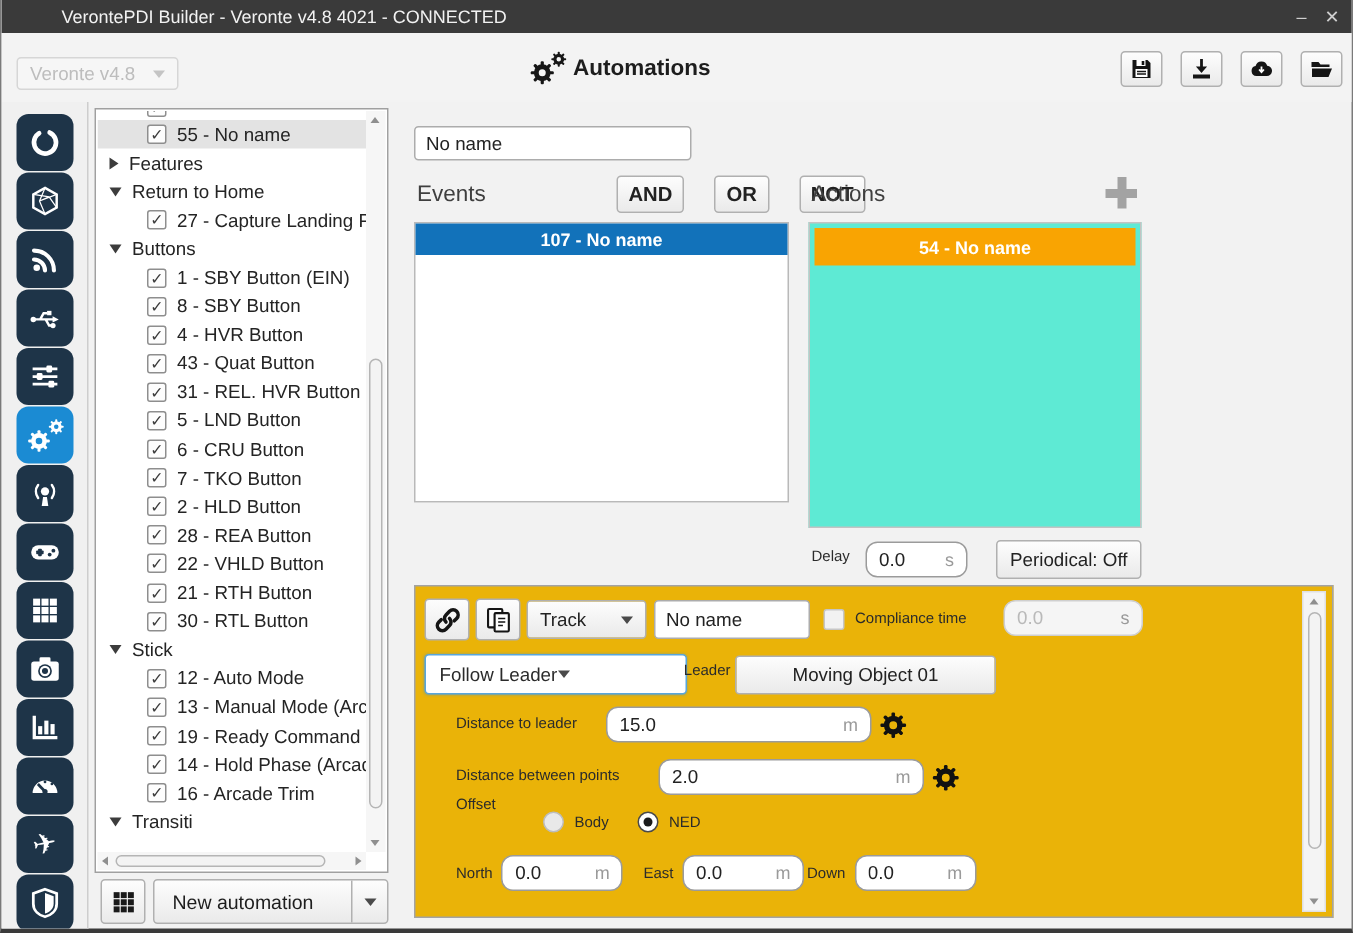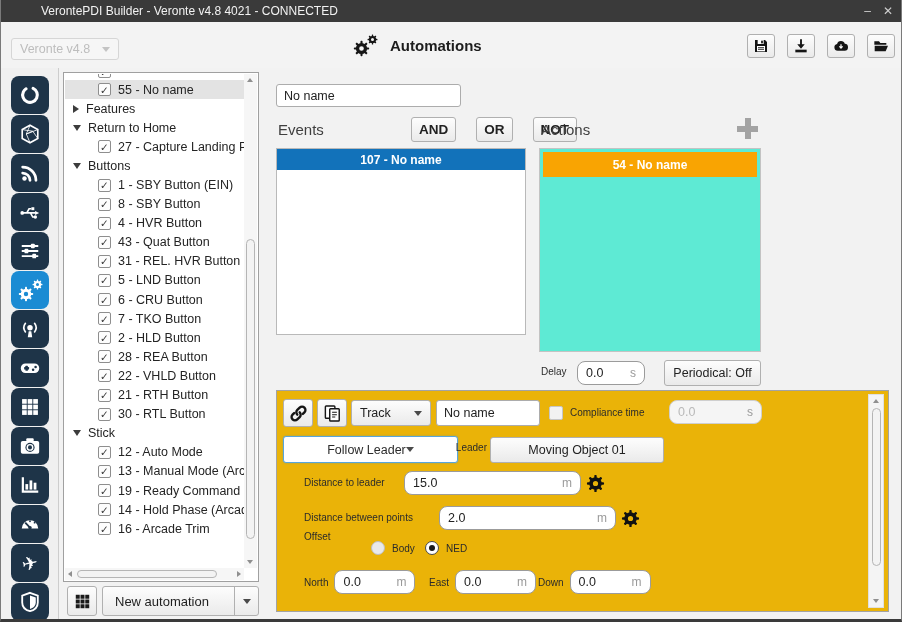--- a/index.html
+++ b/index.html
@@ -12,21 +12,21 @@
               display:flex; align-items:center; color:#f2f2f2; font-size:12px; }
   .title-text { padding-left:40px; }
   .win-controls { margin-left:auto; display:flex; gap:12px; padding-right:10px; color:#cfcfcf; font-size:12px; }
   .win-btn { cursor:default; }
   
   .toolbar { position:absolute; left:0; top:22px; width:902px; height:46px; background:#f3f3f3; }
   .device-select { position:absolute; left:10px; top:16px; width:108px; height:22px;
                    border:1px solid #d6d6d6; border-radius:3px; background:#f6f6f6;
                    display:flex; align-items:center; padding:0 8px; color:#bdbdbd; }
   .device-select .caret { margin-left:auto; border-top-color:#c4c4c4; }
-  .page-title-wrap { position:absolute; left:352px; top:10px; display:flex; align-items:center; gap:12px; height:26px;}
+  .page-title-wrap { position:absolute; left:352px; top:10px; display:flex; align-items:center; gap:4px; height:26px;}
   .page-title { font-size:15px; font-weight:bold; color:#1d1d1d; }
   .dgear { position:relative; width:25px; height:23px; color:#161616; display:inline-block; }
   .dgear svg.big { position:absolute; left:0; bottom:0; }
   .dgear svg.sm  { position:absolute; right:0; top:0; }
   .toolbar-actions { position:absolute; right:8px; top:12px; display:flex; gap:12px; }
   .tb-btn { width:28px; height:24px; }
   
   .btn { background:linear-gradient(#fdfdfd,#eaeaea); border:1px solid #b0b0b0; border-radius:3px;
          display:flex; align-items:center; justify-content:center; color:#222; }
   .caret { width:0; height:0; border-left:4px solid transparent; border-right:4px solid transparent;
@@ -105,32 +105,32 @@
   #link-btn { left:6px; top:8px; }
   #copy-btn { left:40px; top:8px; }
   #track-dd { left:74px; top:9px; width:80px; height:26px; padding:0 8px; justify-content:space-between; }
   #dp-name { left:159px; top:9px; width:104px; height:26px; position:absolute; }
   .cbx2 { width:14px; height:14px; border:1px solid #c6c6c6; background:#f2f2f2; border-radius:2px; display:inline-block; }
   #comp-cbx { left:272px; top:15px; }
   #comp-label { left:293px; top:16px; }
   #comp-input { left:392px; top:9px; width:93px; }
   #mode-dd { left:6px; top:45px; width:175px; height:27px; background:#fff; border:1.5px solid #58a6dc;
              border-radius:3px; box-shadow:0 0 2px rgba(72,150,210,.6); display:flex; align-items:center;
-             justify-content:center; padding:0 9px; }
+             justify-content:flex-start; padding:0 9px; }
   #leader-label { left:177px; top:51px; width:33px; text-align:right; }
   #leader-btn { left:213px; top:46px; width:174px; height:26px; font-size:12.5px; }
   #d2l-label { left:27px; top:86px; }
   #d2l-input { left:127px; top:80px; width:177px; }
   #d2l-gear  { left:309px; top:83px; color:#111; }
   #dbp-label { left:27px; top:121px; }
   #dbp-input { left:162px; top:115px; width:177px; }
   #dbp-gear  { left:344px; top:118px; color:#111; }
   #offset-label { left:27px; top:140px; }
   .radio-group { display:flex; align-items:center; gap:7px; }
-  #radio-body { left:94px; top:150px; }
+  #radio-body { left:85px; top:150px; }
   #radio-ned  { left:148px; top:150px; }
   .radio { width:14px; height:14px; border-radius:50%; display:inline-block; position:relative; }
   .radio.off { border:1px solid #bdbdbd; background:#e9e9e9; }
   .radio.on  { border:1px solid #4a4a4a; background:#fff; }
   .radio.on::after { content:""; position:absolute; left:3px; top:3px; width:6px; height:6px; border-radius:50%; background:#1a1a1a; }
   .ned-group { display:flex; align-items:center; gap:6px; }
   #g-north { left:27px;  top:179px; }
   #g-east  { left:152px; top:179px; }
   #g-down  { left:261px; top:179px; }
   .ned-group .uinput { width:81px; }
@@ -430,20 +430,24 @@
         <span class="cbx">✓</span>
         <span class="tlabel">19 - Ready Command</span>
       </div>
       <div class="tree-row leaf">
         <span class="cbx">✓</span>
         <span class="tlabel">14 - Hold Phase (Arcad</span>
       </div>
       <div class="tree-row leaf">
         <span class="cbx">✓</span>
         <span class="tlabel">16 - Arcade Trim</span>
+      </div>
+      <div class="tree-row group">
+        <span class="tri down"></span>
+        <span class="tlabel">Transiti</span>
       </div>
     </div>
   <div class="vtrack">
     <span class="arr up"></span>
     <span class="thumb" style="left:2px; width:9px; top:165px; height:300px;"></span>
     <span class="arr down"></span>
   </div>
   <div class="htrack">
     <span class="arr left"></span>
     <span class="thumb" style="top:2px; height:8px; left:12px; width:140px;"></span>

